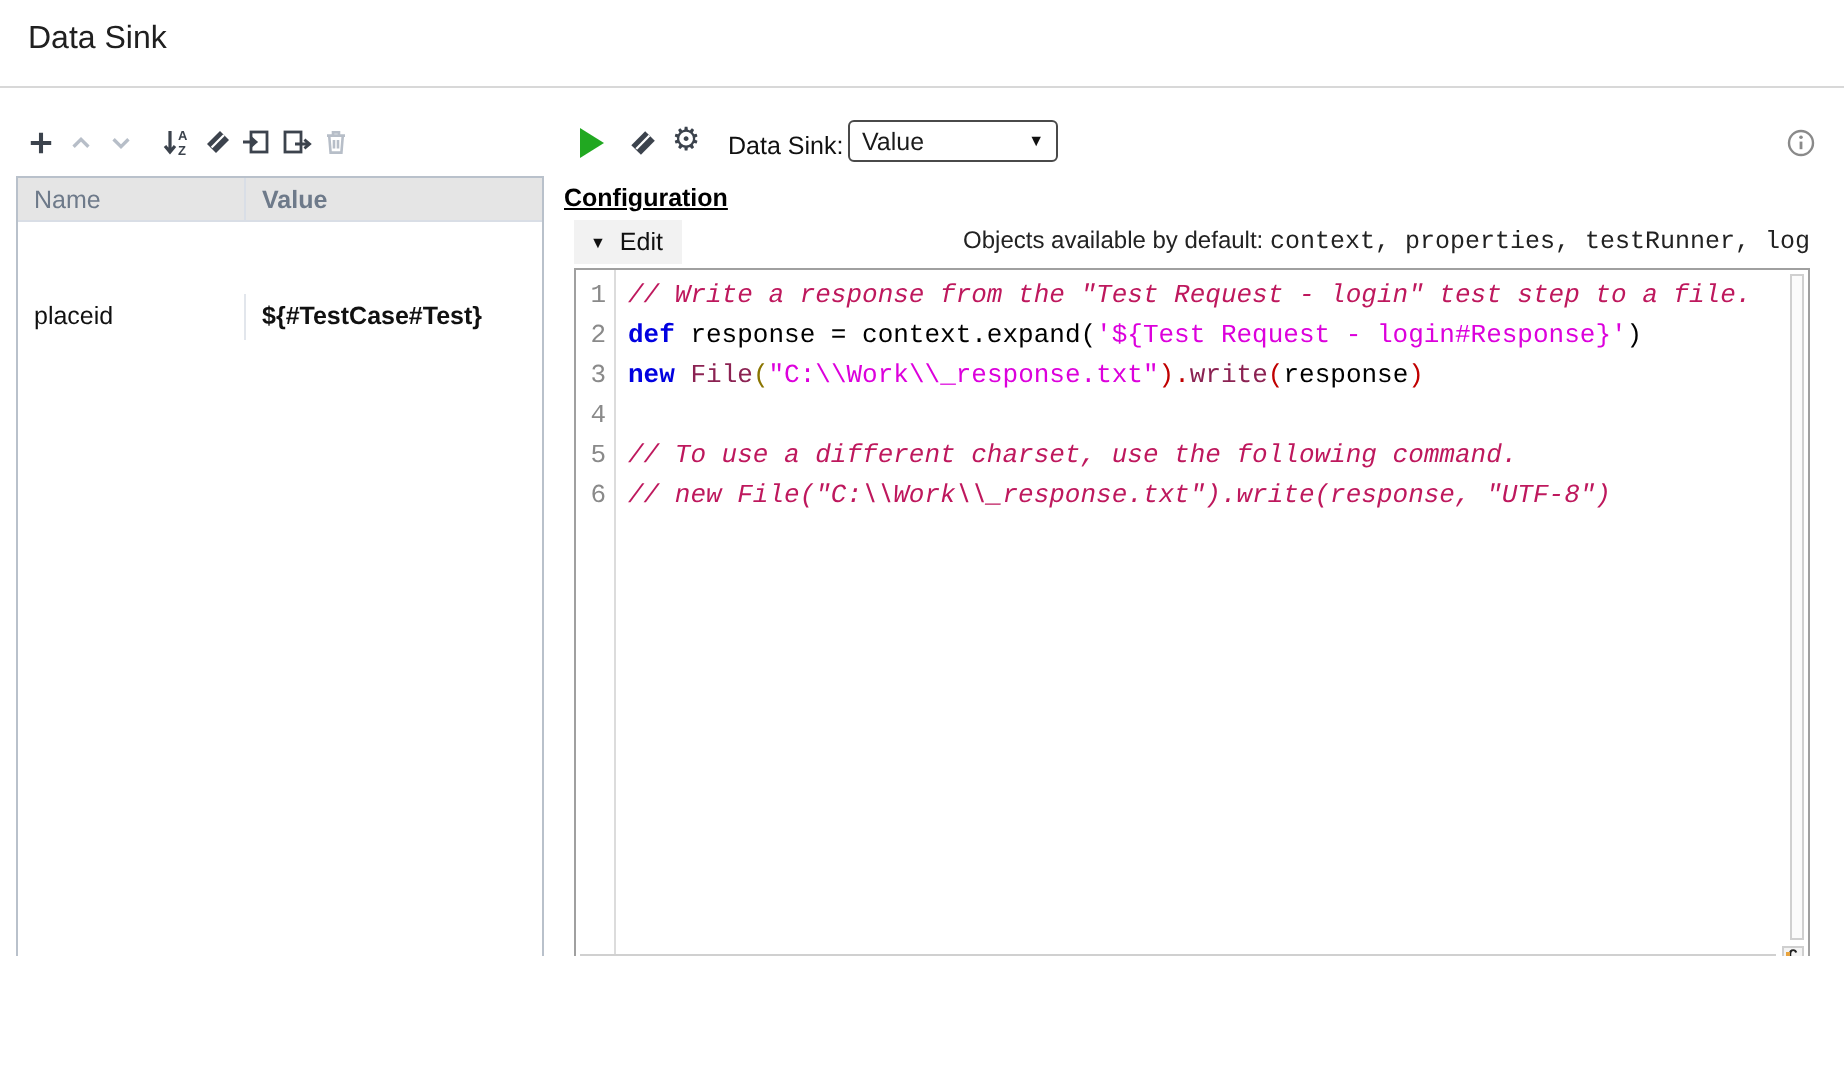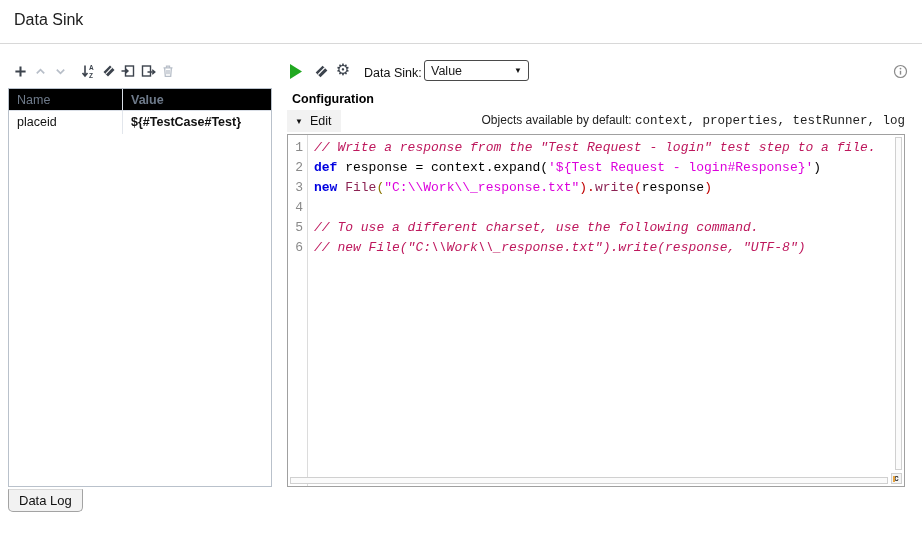--- a/index.html
+++ b/index.html
@@ -1,37 +1,37 @@
 <!DOCTYPE html>
 <html><head>
 <meta charset="utf-8">
 <style>
   html,body{margin:0;padding:0;background:#fff;}
-  #app{position:relative;width:922px;height:533px;background:#fff;overflow:hidden;
+  #app{position:relative;width:922px;height:478px;background:#fff;overflow:hidden;
        font-family:"Liberation Sans",sans-serif;color:#1a1a1a;}
 
   
   .title{position:absolute;left:14px;top:11px;font-size:16px;color:#202020;}
   .top-divider{position:absolute;left:0;top:43px;width:922px;height:1px;background:#d8d8d8;}
 
   
   .left-toolbar{position:absolute;left:10px;top:62px;height:18px;display:flex;align-items:center;}
   .tb-btn{width:20px;height:18px;display:flex;align-items:center;justify-content:center;cursor:pointer;}
   .tb-btn.gap{margin-left:8px;}
   .tb-btn svg{display:block;}
 
   
   .prop-table{position:absolute;left:8px;top:88px;width:264px;height:399px;
               border:1px solid #b9c1cb;background:#fff;box-sizing:border-box;}
-  .prop-header{display:flex;height:22px;background:#000000;border-bottom:1px solid #d9dee6;
+  .prop-header{display:flex;height:22px;background:#e5e5e5;border-bottom:1px solid #d9dee6;
                color:#6e7a8a;font-size:12.5px;box-sizing:border-box;}
   .prop-header .cell{box-sizing:border-box;padding:4px 0 0 8px;}
   .name-cell{width:114px;border-right:1px solid #d9dee6;box-sizing:border-box;}
   .value-cell{flex:1;box-sizing:border-box;font-weight:bold;}
-  .prop-row{display:flex;height:23px;font-size:12.5px;color:#111;}
+  .prop-row{display:flex;height:23px;font-size:12.5px;color:#111;margin-top:36px;}
   .prop-row .cell{box-sizing:border-box;padding:4px 0 0 8px;}
   .prop-row .name-cell{border-right:1px solid #e2e6ec;}
 
   
   .data-log-tab{position:absolute;left:8px;top:489px;height:23px;padding:0 10px;
                 background:#f2f2f2;border:1px solid #a3a3a3;border-top:1px solid #d9d9d9;
                 border-radius:0 0 5px 5px;font-size:13px;display:flex;align-items:center;
                 box-sizing:border-box;color:#111;cursor:pointer;}
 
   
@@ -40,21 +40,21 @@
   .gear-btn{position:absolute;left:334px;top:61px;width:18px;height:18px;cursor:pointer;
             font-family:"DejaVu Sans",sans-serif;font-size:16px;line-height:18px;color:#3c434d;text-align:center;}
   .ds-label{position:absolute;left:364px;top:66px;font-size:12.5px;color:#111;}
   .combo{position:absolute;left:424px;top:60px;width:105px;height:21px;border:1px solid #4a4a4a;
          border-radius:3px;background:#fff;font-size:12.5px;box-sizing:border-box;
          padding:3px 18px 0 6px;cursor:pointer;}
   .combo .caret{position:absolute;right:6px;top:5px;font-size:8px;color:#111;}
   .info-btn{position:absolute;left:893px;top:64px;width:15px;height:15px;cursor:pointer;}
 
   
-  .config-label{position:absolute;left:292px;top:92px;font-size:12.5px;font-weight:bold;color:#000;}
+  .config-label{position:absolute;left:282px;top:92px;font-size:12.5px;font-weight:bold;color:#000;text-decoration:underline;}
   .edit-btn{position:absolute;left:287px;top:110px;height:22px;background:#f2f2f2;
             display:flex;align-items:center;padding:0 10px 0 8px;font-size:12.5px;cursor:pointer;color:#111;}
   .edit-btn .caret{font-size:8px;margin-right:7px;color:#111;}
   .objects-hint{position:absolute;right:17px;top:113px;font-size:12px;color:#222;white-space:nowrap;}
   .objects-hint .mono{font-family:"Liberation Mono",monospace;font-size:12.5px;}
 
   
   .editor{position:absolute;left:287px;top:134px;width:618px;height:353px;background:#fff;
           border:1px solid #a0a0a0;box-sizing:border-box;}
   .gutter{position:absolute;left:0;top:0;width:20px;height:100%;border-right:1px solid #dcdcdc;

